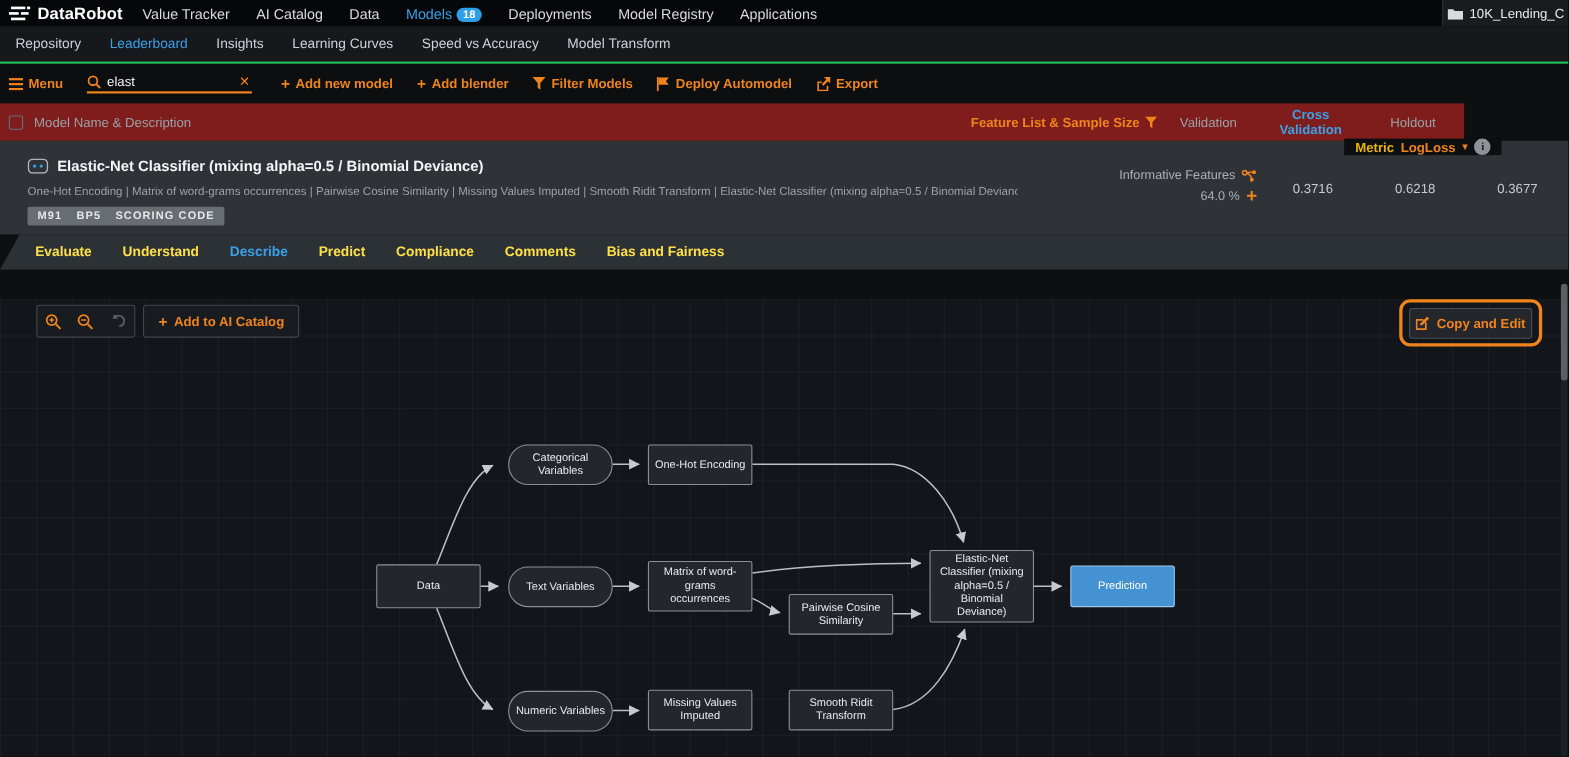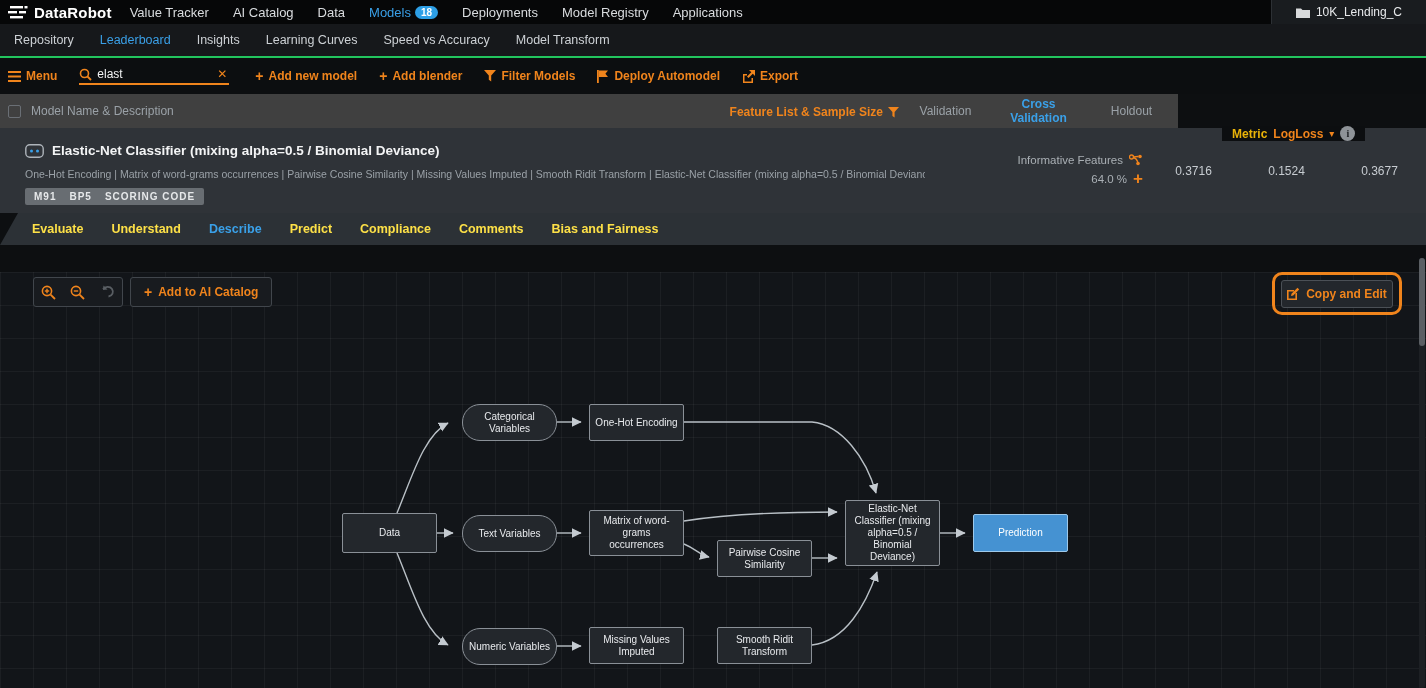--- a/index.html
+++ b/index.html
@@ -9,21 +9,21 @@
   
   .topbar { position:absolute; left:0; top:0; width:1426px; height:24px; background:#060708;
             display:flex; align-items:center; padding-left:8px; }
   .brand { display:flex; align-items:center; gap:6px; margin-right:18px; }
   .brand-name { color:#fff; font-weight:bold; font-size:15px; letter-spacing:.2px; }
   .topnav-item { color:#d9dcdf; font-size:13px; margin-right:24px; cursor:pointer; white-space:nowrap; }
   .topnav-item.active { color:#3aa0e8; }
   .models-badge { display:inline-block; background:#2d9fe6; color:#fff; font-size:10px; font-weight:bold;
                   border-radius:9px; padding:1px 6px; margin-left:4px; vertical-align:1px; }
   .project-chip { position:absolute; right:0; top:0; height:24px; min-width:96px; background:#191c1f;
-                  border-left:1px solid #2c3034; display:flex; align-items:center; gap:6px; padding:0 24px;
+                  border-left:1px solid #2c3034; display:flex; align-items:center; gap:6px; padding:0 4px;
                   color:#e8eaec; font-size:12px; white-space:nowrap; overflow:hidden; }
 
   
   .projnav { position:absolute; left:0; top:24px; width:1426px; height:34px; background:#16181b;
              display:flex; align-items:center; padding-left:14px; border-bottom:2px solid #22c55e; }
   .projnav-item { color:#cdd1d5; font-size:12.5px; margin-right:26px; cursor:pointer; }
   .projnav-item.active { color:#3aa0e8; }
 
   
   .toolbar { position:absolute; left:0; top:58px; width:1426px; height:36px; background:#0c0e10; }
@@ -47,21 +47,21 @@
   .chev { color:#f0841c; font-size:10px; }
   .info-circle { width:15px; height:15px; border-radius:50%; background:#8e9398; color:#1b1e21;
                  font-size:10px; font-weight:bold; display:flex; align-items:center; justify-content:center; font-family:"Liberation Serif",serif; }
 
   
   .rightcols { position:absolute; right:0; top:0; height:100%; display:flex; align-items:center; }
   .col-feature { width:210px; text-align:right; }
   .col-metric { width:93px; text-align:center; }
 
   
-  .lb-header { position:absolute; left:0; top:94px; width:1178px; height:34px; background:#404040; }
+  .lb-header { position:absolute; left:0; top:94px; width:1331px; height:34px; background:#7f1d1d; }
   .lb-header-left { position:absolute; left:8px; top:0; height:34px; display:flex; align-items:center; gap:10px; }
   .checkbox { width:13px; height:13px; border:1px solid #6a6f75; border-radius:2px; background:transparent; cursor:pointer; }
   .lb-header-label { color:#9aa1a7; font-size:12px; }
   .hdr-feature { color:#f0841c; font-weight:bold; font-size:12px; display:inline-flex; align-items:center; gap:5px; justify-content:flex-end; width:100%; }
   .hdr-col { color:#9aa1a7; font-size:12px; }
   .hdr-col.active { color:#3aa0e8; font-weight:bold; }
 
   
   .model-row { position:absolute; left:0; top:128px; width:1426px; height:85px; background:#2f3338; }
   .model-title-line { position:absolute; left:25px; top:15px; display:flex; align-items:center; gap:8px; }
@@ -264,21 +264,21 @@
               <path d="M4.5 2.8 C6.5 2.6 8 2.5 9.2 2.5" fill="none" stroke="#f0841c" stroke-width="1.3"></path>
             </svg>
           </span>
           <span class="feature-line">
             <span>64.0 %</span>
             <span class="plus-glyph" style="font-size:17px;">+</span>
           </span>
         </div>
       </div>
       <div class="col-metric metric-cell">0.3716</div>
-      <div class="col-metric metric-cell">0.1524</div>
+      <div class="col-metric metric-cell">0.6218</div>
       <div class="col-metric metric-cell">0.3677</div>
     </div>
   </div>
 
   <div class="tabstrip">
     <span class="tab">Evaluate</span>
     <span class="tab">Understand</span>
     <span class="tab active">Describe</span>
     <span class="tab">Predict</span>
     <span class="tab">Compliance</span>

